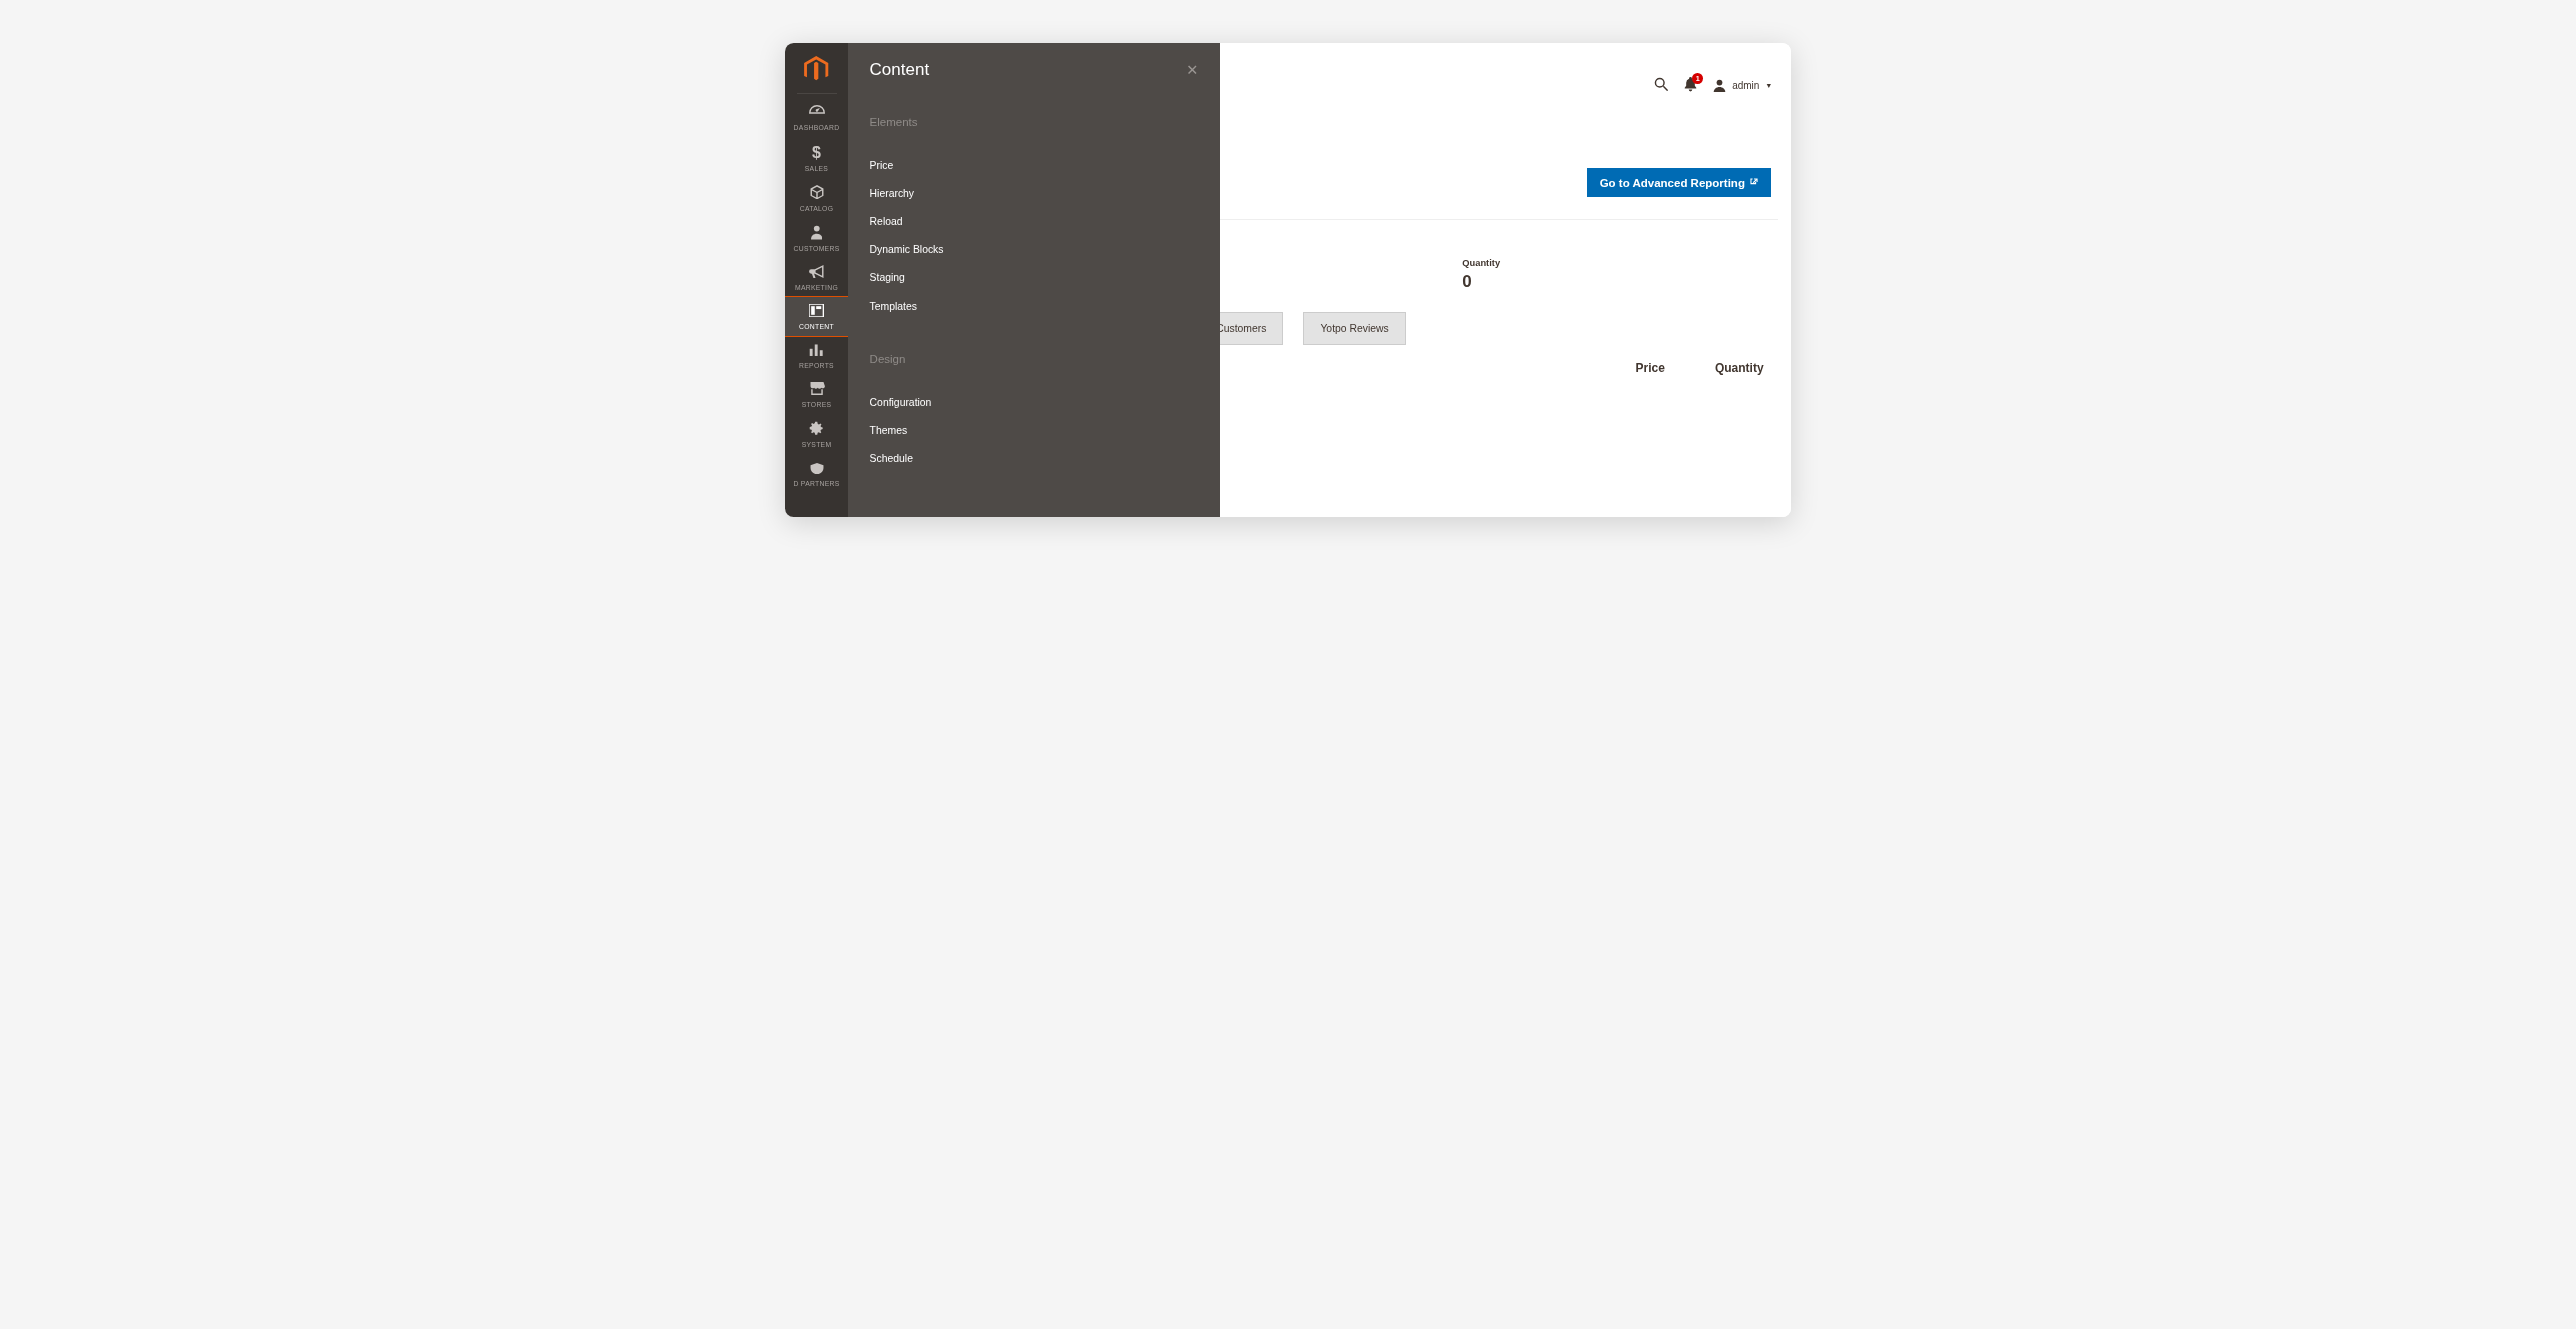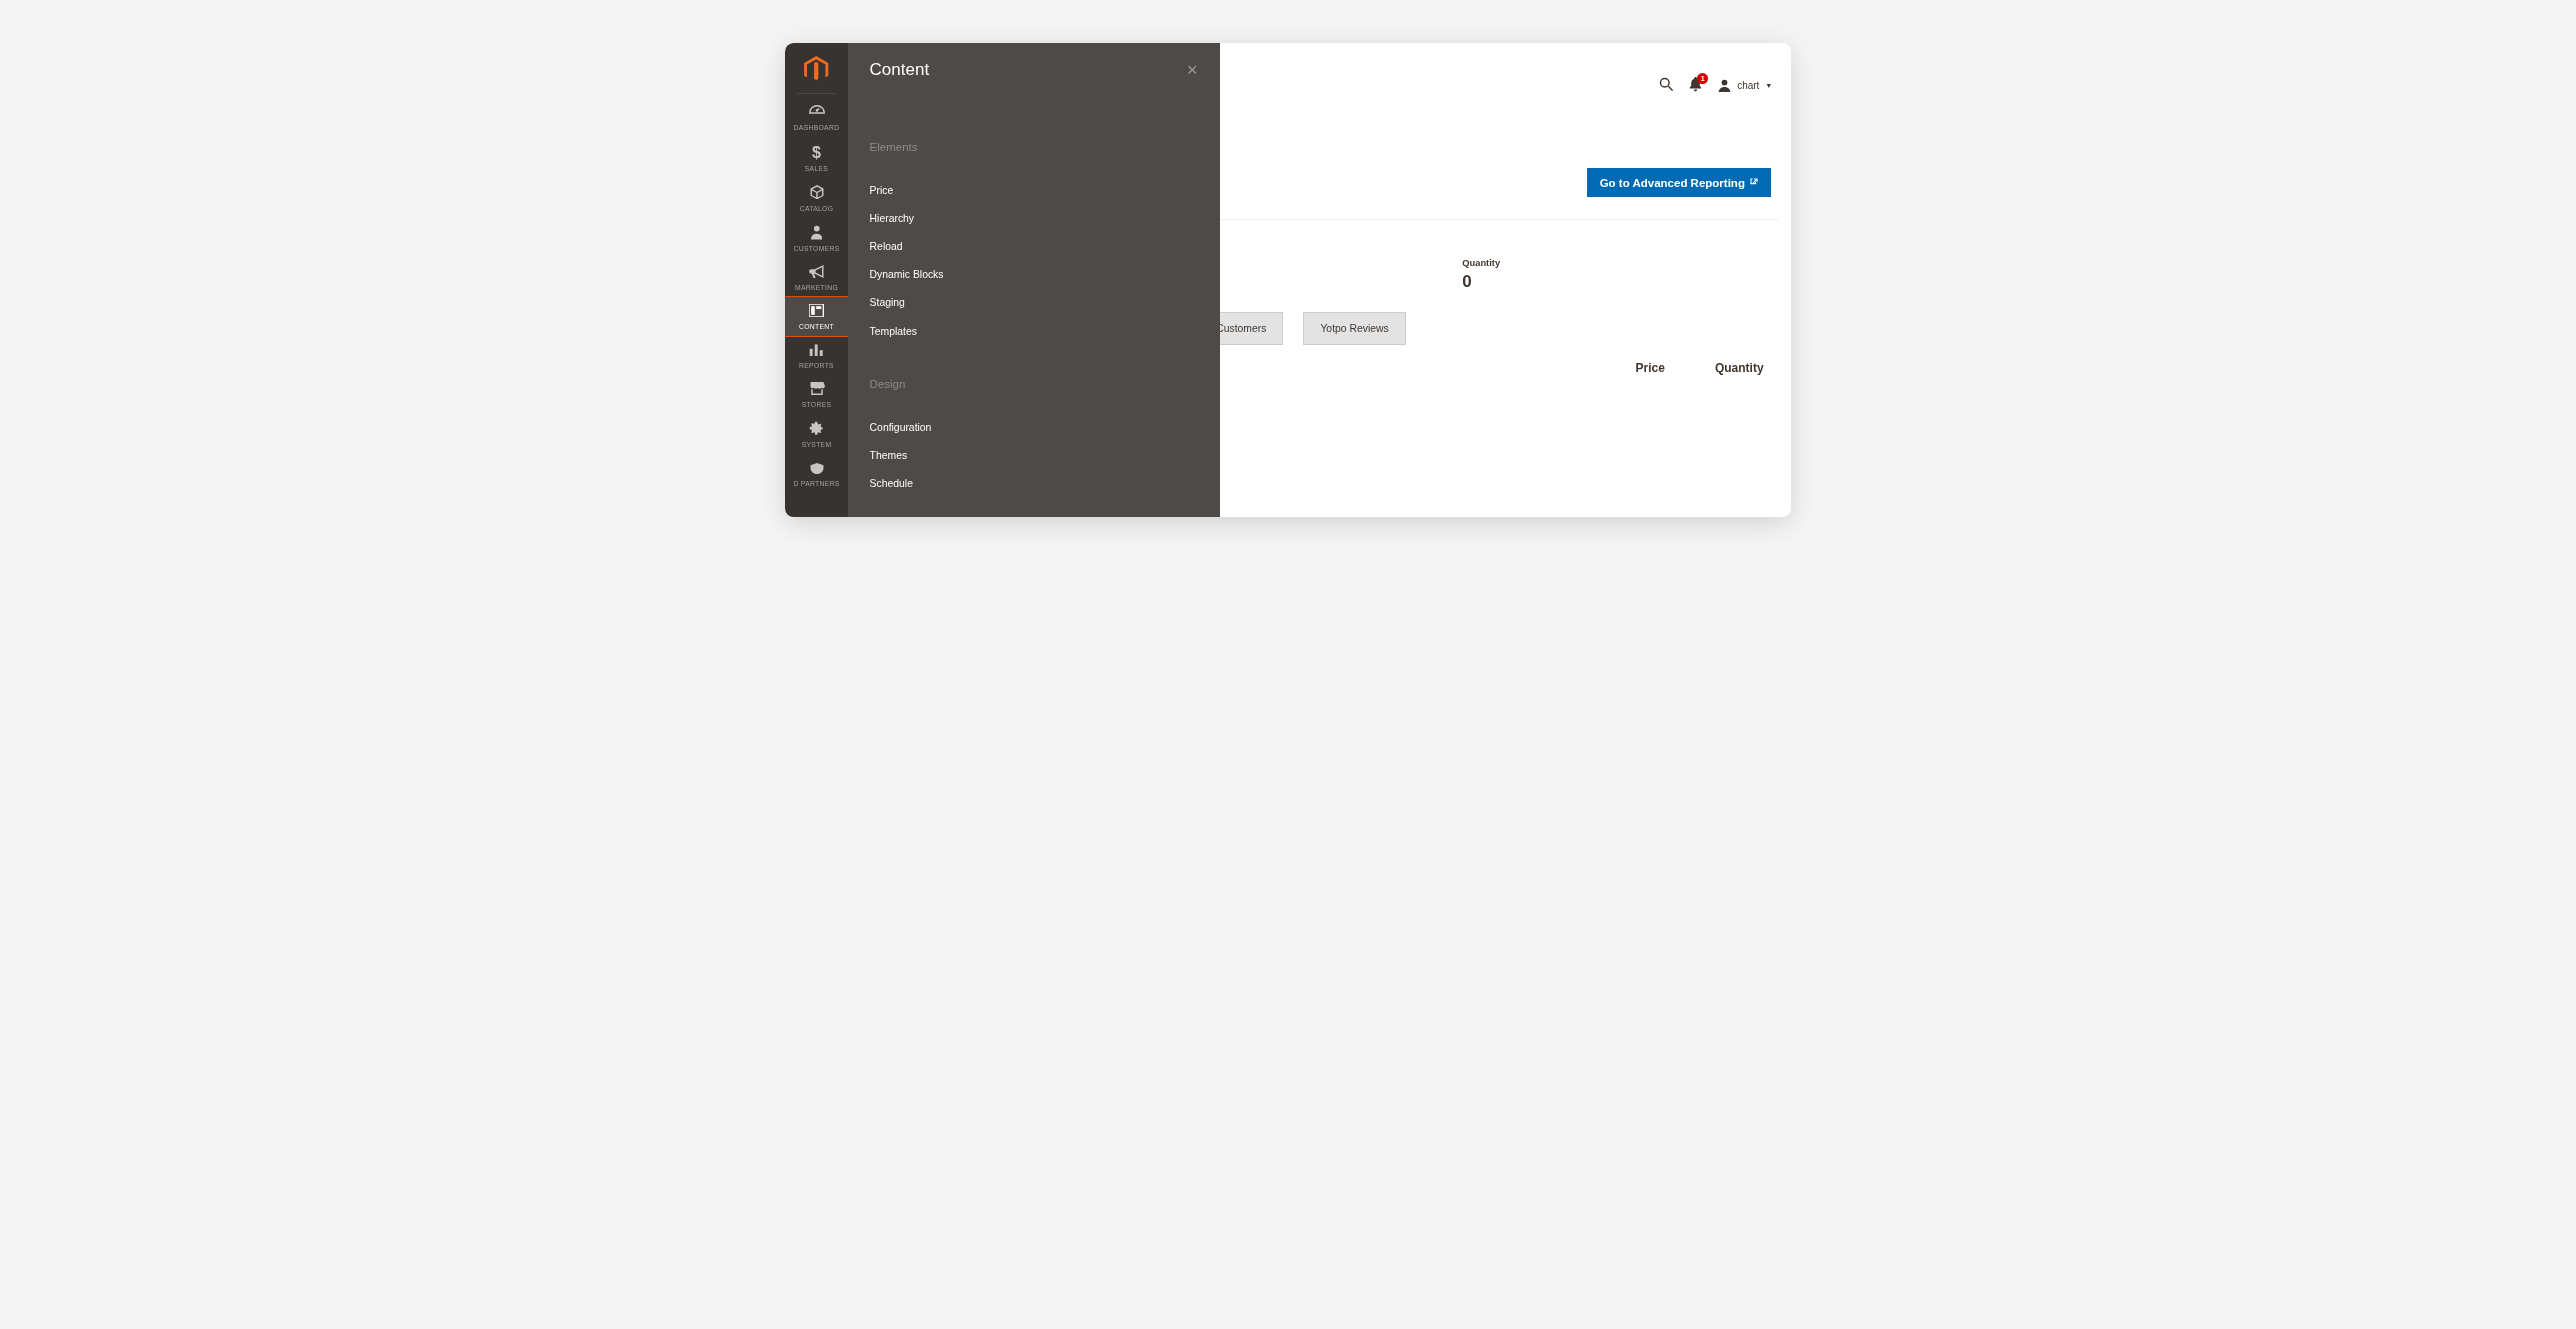--- a/index.html
+++ b/index.html
@@ -81,21 +81,21 @@
 }
 .flyout-header {
   display: flex;
   justify-content: space-between;
   align-items: center;
   margin-bottom: 36px;
 }
 .flyout-title { font-size: 17px; font-weight: 400; color: #fff; }
 .flyout-close { font-size: 14.4px; color: #9a9693; cursor: pointer; }
 .flyout-columns { display: flex; gap: 0; }
-.flyout-col { flex: 1; margin-top: 25px; }
+.flyout-col { flex: 1; }
 .flyout-group-title {
   color: #8f8b88;
   font-size: 11.5px;
   margin-bottom: 23px;
 }
 .flyout-link {
   display: block;
   color: #fff;
   font-size: 10.4px;
   padding: 8.6px 0;
@@ -363,21 +363,21 @@
         <svg width="13" height="14.4" viewBox="0 0 18 20">
             <path fill="#41362f" d="M9 0a2 2 0 0 1 2 2v.6A6 6 0 0 1 15 8v4l2 3v1H1v-1l2-3V8a6 6 0 0 1 4-5.4V2a2 2 0 0 1 2-2zm0 20a2.5 2.5 0 0 1-2.5-2.5h5A2.5 2.5 0 0 1 9 20z"></path>
           </svg>
         <span class="notif-badge">1</span>
       </div>
       <div class="user-block">
         <svg width="13" height="13" viewBox="0 0 18 18">
             <circle cx="9" cy="5" r="4" fill="#41362f"></circle>
             <path fill="#41362f" d="M1 18c0-4 3.5-7 8-7s8 3 8 7H1z"></path>
           </svg>
-        <span class="user-name">chart</span>
+        <span class="user-name">admin</span>
         <span class="caret-down">▼</span>
       </div>
     </div>
 
 
     <div class="content-area">
       <div class="adv-report">
         <div class="adv-text">r dynamic product, order, and customer reports tailored to your customer</div>
         <button class="btn-blue">
           <span>Go to Advanced Reporting</span>

